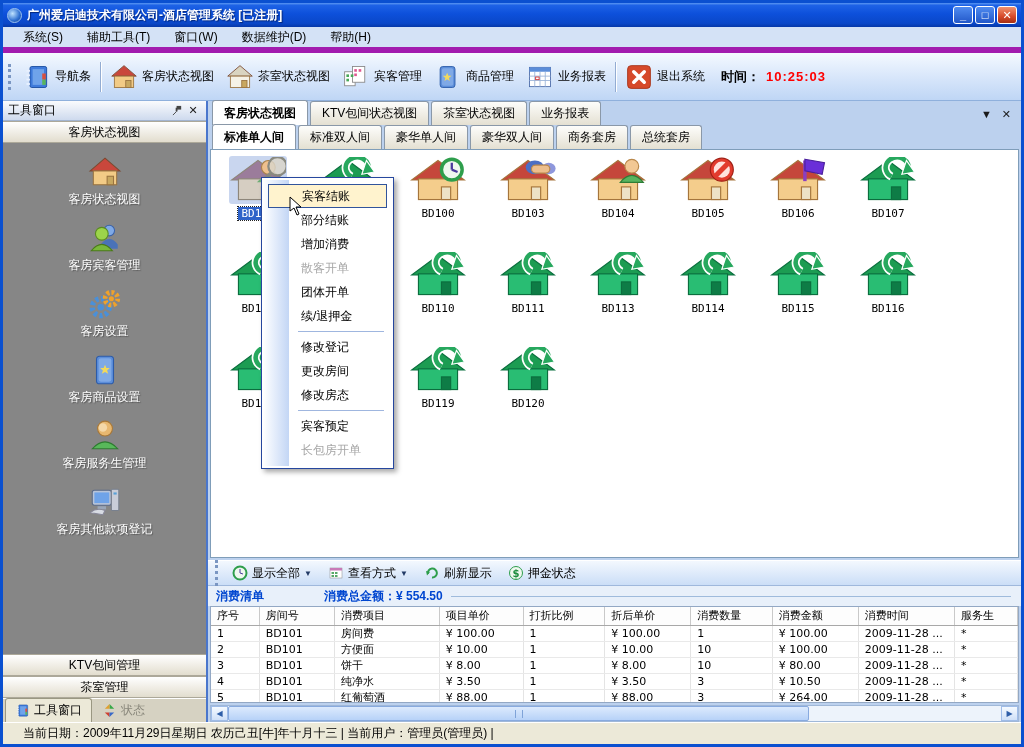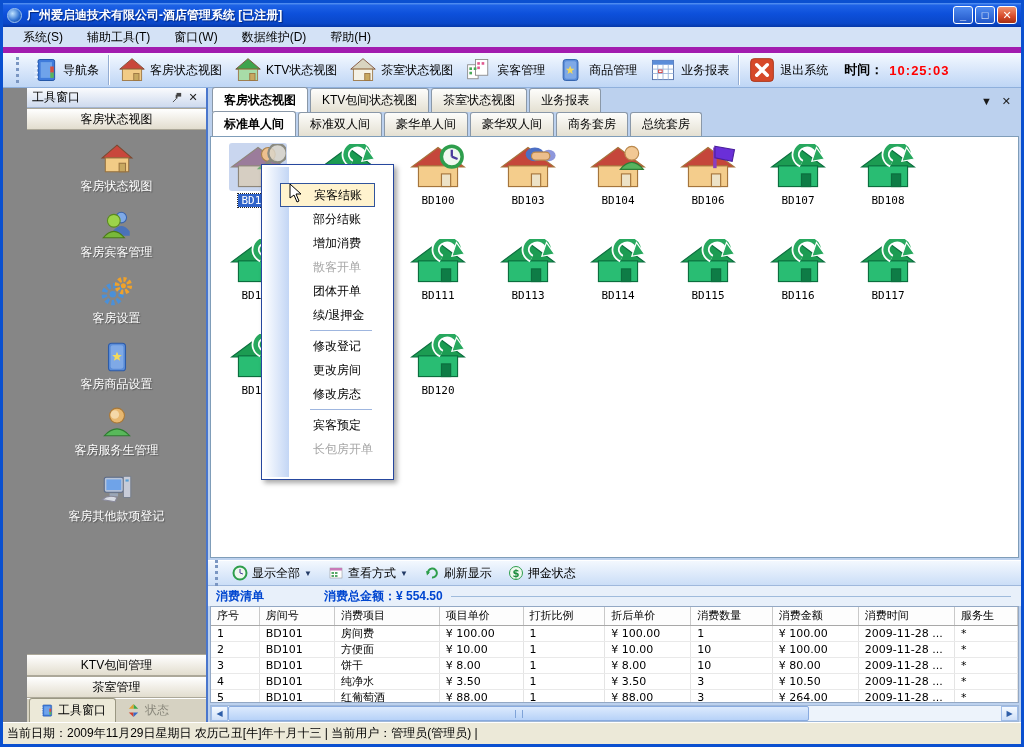--- a/index.html
+++ b/index.html
@@ -12,34 +12,34 @@
 .titlebar .title { color:#FFF; font-weight:bold; font-size:12px; text-shadow:1px 1px 1px #04277A; flex:1; white-space:nowrap; overflow:hidden; }
 .winbtns { display:flex; gap:2px; }
 .wb { width:20px; height:18px; border:1px solid #FFF; border-radius:3px; color:#FFF; font-size:11px; line-height:16px; text-align:center; font-weight:bold; background:linear-gradient(180deg,#4F8BF0,#2257C8); }
 .wb.close { background:linear-gradient(180deg,#F0926E,#D6492A 60%,#A52F12); }
 
 
 .menubar { height:26px; background:#D4E2F6; border-bottom:6px solid #a21caf; display:flex; align-items:center; padding-left:8px; flex:0 0 auto; }
 .menu-item { font-size:12px; color:#000; padding:4px 12px; cursor:default; }
 
 
-.toolbar { height:35px; background:linear-gradient(180deg,#F4F9FF,#D6E5FA 55%,#BFD6F5); border-bottom:1px solid #8FB0DC; display:flex; align-items:center; padding-left:10px; flex:0 0 auto; }
+.toolbar { height:48px; background:linear-gradient(180deg,#F4F9FF,#D6E5FA 55%,#BFD6F5); border-bottom:1px solid #8FB0DC; display:flex; align-items:center; padding-left:2px; flex:0 0 auto; }
 .grip { width:6px; height:26px; border-left:3px dotted #7A96C2; margin:0 3px; }
 .tbtn { display:flex; align-items:center; gap:4px; padding:2px 6px; font-size:12px; color:#000; height:36px; cursor:default; }
 .tsep { width:1px; height:30px; background:#93ACD2; margin:0 3px; box-shadow:1px 0 0 #FFF; }
 .ticon { display:inline-flex; width:28px; height:28px; }
 .ticon svg { width:100%; height:100%; }
 .time-box { display:flex; align-items:center; gap:6px; padding:0 10px; font-size:13px; font-weight:bold; }
 .time-value { color:#FF0000; font-weight:bold; letter-spacing:1px; }
 
 
 .bodyrow { flex:1; display:flex; min-height:0; }
 
 
-.sidebar { width:205px; flex:0 0 auto; display:flex; flex-direction:column; border-right:2px solid #4A76CC; background:#868686;padding-left:24px; }
+.sidebar { width:205px; flex:0 0 auto; display:flex; flex-direction:column; border-right:2px solid #4A76CC; background:#868686; }
 .side-caption { height:20px; background:linear-gradient(180deg,#FAFBFD,#CEDAEE); border-bottom:1px solid #A2B4D0; display:flex; align-items:center; font-size:12px; color:#000; padding:0 5px; flex:0 0 auto; }
 .side-caption .cap-label { flex:1; }
 .cap-btn { width:16px; height:15px; display:flex; align-items:center; justify-content:center; font-size:11px; color:#222; font-weight:bold; cursor:default; }
 .group-btn { height:22px; background:linear-gradient(180deg,#FFFFFF,#E2DDCE); border:1px solid #ACA899; border-left:none; border-right:none; font-size:12px; color:#000; display:flex; align-items:center; justify-content:center; flex:0 0 auto; cursor:default; }
 .side-gray { flex:1; overflow:hidden; padding-top:12px; display:flex; flex-direction:column; align-items:center; gap:13px; }
 .side-item { display:flex; flex-direction:column; align-items:center; gap:2px; cursor:default; }
 .side-item .sicon { width:34px; height:34px; }
 .side-item .sicon svg { width:100%; height:100%; }
 .side-item .slabel { color:#FFF; font-size:12px; text-shadow:1px 1px 1px #555; }
 .side-tabs { height:24px; background:#D6D2C2; border-top:1px solid #FFF; display:flex; align-items:flex-end; padding-left:2px; flex:0 0 auto; }
@@ -60,21 +60,21 @@
 .room-panel { flex:1; background:#FFF; border:1px solid #7F9DB9; margin:0 2px; position:relative; overflow:hidden; }
 .rooms { display:grid; grid-template-columns:repeat(8,90px); grid-auto-rows:95px; padding:6px 0 0 2px; }
 .room { display:flex; flex-direction:column; align-items:center; justify-content:flex-start; cursor:default; }
 .room .ricon { width:58px; height:48px; display:flex; align-items:center; justify-content:center; border-radius:3px; }
 .room .ricon svg { width:56px; height:46px; }
 .room.sel .ricon { background:rgba(135,165,220,0.45); }
 .room .rlabel { font-family:"DejaVu Sans Mono","Liberation Mono",monospace; font-size:11px; color:#000; margin-top:3px; padding:0 3px; white-space:nowrap; }
 .room.sel .rlabel { background:#2F63C9; color:#FFF; outline:1px dotted #222; }
 
 
-.ctxmenu { position:absolute; left:50px; top:27px; width:133px; background:#FFF; border:1px solid #26479E; box-shadow:3px 3px 5px rgba(0,0,0,0.35); padding:18px; z-index:20; }
+.ctxmenu { position:absolute; left:50px; top:27px; width:133px; background:#FFF; border:1px solid #26479E; box-shadow:3px 3px 5px rgba(0,0,0,0.35); padding:6px; z-index:20; }
 .ctx-strip { position:absolute; left:2px; top:2px; bottom:2px; width:25px; background:linear-gradient(90deg,#FDFEFF,#C3D6F5); }
 .ctx-item { position:relative; z-index:1; height:24px; line-height:24px; padding-left:33px; font-size:12px; color:#000; white-space:nowrap; cursor:default; }
 .ctx-item.hl { background:#FFF3CE; border:1px solid #31549C; height:24px; line-height:22px; }
 .ctx-item.disabled { color:#A6A6A6; }
 .ctx-sep { position:relative; z-index:1; border-top:1px solid #9FB6DF; margin:3px 3px 3px 30px; }
 .cursor-arrow { position:absolute; z-index:2; left:27px; top:18px; width:14px; height:20px; }
 
 
 .view-toolbar { height:26px; background:linear-gradient(180deg,#F3F8FE,#CBDEF7); border-top:1px solid #FFF; border-bottom:1px solid #9FB8DC; display:flex; align-items:center; padding-left:4px; flex:0 0 auto; margin-top:2px; }
 .vbtn { display:flex; align-items:center; gap:4px; font-size:12px; padding:0 8px; height:22px; cursor:default; }
@@ -93,21 +93,21 @@
 table.consume td { height:15px; padding-left:6px; border-right:1px solid #E4E4E4; border-bottom:1px solid #E9E9E9; white-space:nowrap; overflow:hidden; font-family:"DejaVu Sans","Liberation Sans",sans-serif; }
 
 
 .hscroll { height:17px; margin:2px 2px 0; background:#EDF3FB; border:1px solid #A0B8D8; display:flex; flex:0 0 auto; }
 .harr { width:17px; display:flex; align-items:center; justify-content:center; font-size:8px; color:#2E5EA8; background:linear-gradient(180deg,#F5FAFF,#CFE0F8); border:1px solid #9FBCE8; }
 .hthumb { width:72%; background:linear-gradient(180deg,#DCEAFD,#B7D2F8); border:1px solid #88AADF; border-radius:2px; display:flex; align-items:center; justify-content:center; }
 .hridge { width:8px; height:8px; border-left:1px solid #7FA3D8; border-right:1px solid #7FA3D8; background:linear-gradient(90deg,transparent 45%,#7FA3D8 45%,#7FA3D8 55%,transparent 55%); }
 .htrack { flex:1; }
 
 
-.statusbar { height:22px; background:#ECE9D8; border-top:1px solid #FFF; display:flex; align-items:center; font-size:12px; color:#000; padding-left:4px; flex:0 0 auto; }
+.statusbar { height:22px; background:#ECE9D8; border-top:1px solid #FFF; display:flex; align-items:center; font-size:12px; color:#000; padding-left:20px; flex:0 0 auto; }
 </style>
 </head>
 <body>
 
 <div class="window">
   <div class="titlebar">
     <span class="app-icon"></span>
     <span class="title">广州爱启迪技术有限公司-酒店管理系统  [已注册]</span>
     <span class="winbtns">
       <span class="wb">_</span>
@@ -146,30 +146,20 @@
       <span class="tsep"></span>
       <span class="tbtn">
         <span class="ticon ">
           <svg viewBox="0 0 32 32">
             <polygon points="16,3 30,15 2,15" fill="#C9473C" stroke="#7A4A30"></polygon>
             <rect x="5" y="15" width="22" height="13" fill="#F2CB86" stroke="#9A7440"></rect>
             <rect x="18" y="20" width="6" height="8" fill="#C8A860" stroke="#9A7440"></rect>
           </svg>
         </span>
         <span>客房状态视图</span>
-      </span>
-      <span class="tbtn">
-        <span class="ticon ">
-          <svg viewBox="0 0 32 32">
-            <polygon points="16,3 30,15 2,15" fill="#3FA34D" stroke="#7A4A30"></polygon>
-            <rect x="5" y="15" width="22" height="13" fill="#A8DCA8" stroke="#9A7440"></rect>
-            <rect x="18" y="20" width="6" height="8" fill="#C8A860" stroke="#9A7440"></rect>
-          </svg>
-        </span>
-        <span>KTV状态视图</span>
       </span>
       <span class="tbtn">
         <span class="ticon ">
           <svg viewBox="0 0 32 32">
             <polygon points="16,3 30,15 2,15" fill="#D9D4C0" stroke="#7A4A30"></polygon>
             <rect x="5" y="15" width="22" height="13" fill="#F5F2E6" stroke="#9A7440"></rect>
             <rect x="18" y="20" width="6" height="8" fill="#C8A860" stroke="#9A7440"></rect>
           </svg>
         </span>
         <span>茶室状态视图</span>
@@ -429,20 +419,33 @@
                 </svg>
               </span>
               <span class="rlabel">BD104</span>
             </div>
             <div class="room ">
               <span class="ricon">
                 <svg viewBox="0 0 48 40">
                   <polygon points="24,3 47,20 1,20" fill="#C5463B" stroke="#A5753C"></polygon>
                   <rect x="7" y="19" width="34" height="18" fill="#F4CD8C" stroke="#A5753C"></rect>
                   <rect x="27" y="26" width="8" height="11" fill="#EDE2C6" stroke="#A5753C"></rect>
+                  <circle cx="36" cy="11" r="10" fill="#E23B2E" stroke="#9E1F14"></circle>
+                  <circle cx="36" cy="11" r="7" fill="#FFE2DE"></circle>
+                  <rect x="27" y="8.8" width="18" height="4.4" fill="#E23B2E" transform="rotate(-45 36 11)"></rect>
+                </svg>
+              </span>
+              <span class="rlabel">BD105</span>
+            </div>
+            <div class="room ">
+              <span class="ricon">
+                <svg viewBox="0 0 48 40">
+                  <polygon points="24,3 47,20 1,20" fill="#C5463B" stroke="#A5753C"></polygon>
+                  <rect x="7" y="19" width="34" height="18" fill="#F4CD8C" stroke="#A5753C"></rect>
+                  <rect x="27" y="26" width="8" height="11" fill="#EDE2C6" stroke="#A5753C"></rect>
                   <line x1="30" y1="3" x2="30" y2="21" stroke="#8A3FC0" stroke-width="3"></line>
                   <path d="M30 2 L47 5 L45 15 L30 12 Z" fill="#6A2FD8" stroke="#4A1F9C"></path>
                 </svg>
               </span>
               <span class="rlabel">BD106</span>
             </div>
             <div class="room ">
               <span class="ricon">
                 <svg viewBox="0 0 48 40">
                   <polygon points="24,3 47,20 1,20" fill="#1C9C52" stroke="#0B6E3E"></polygon>

